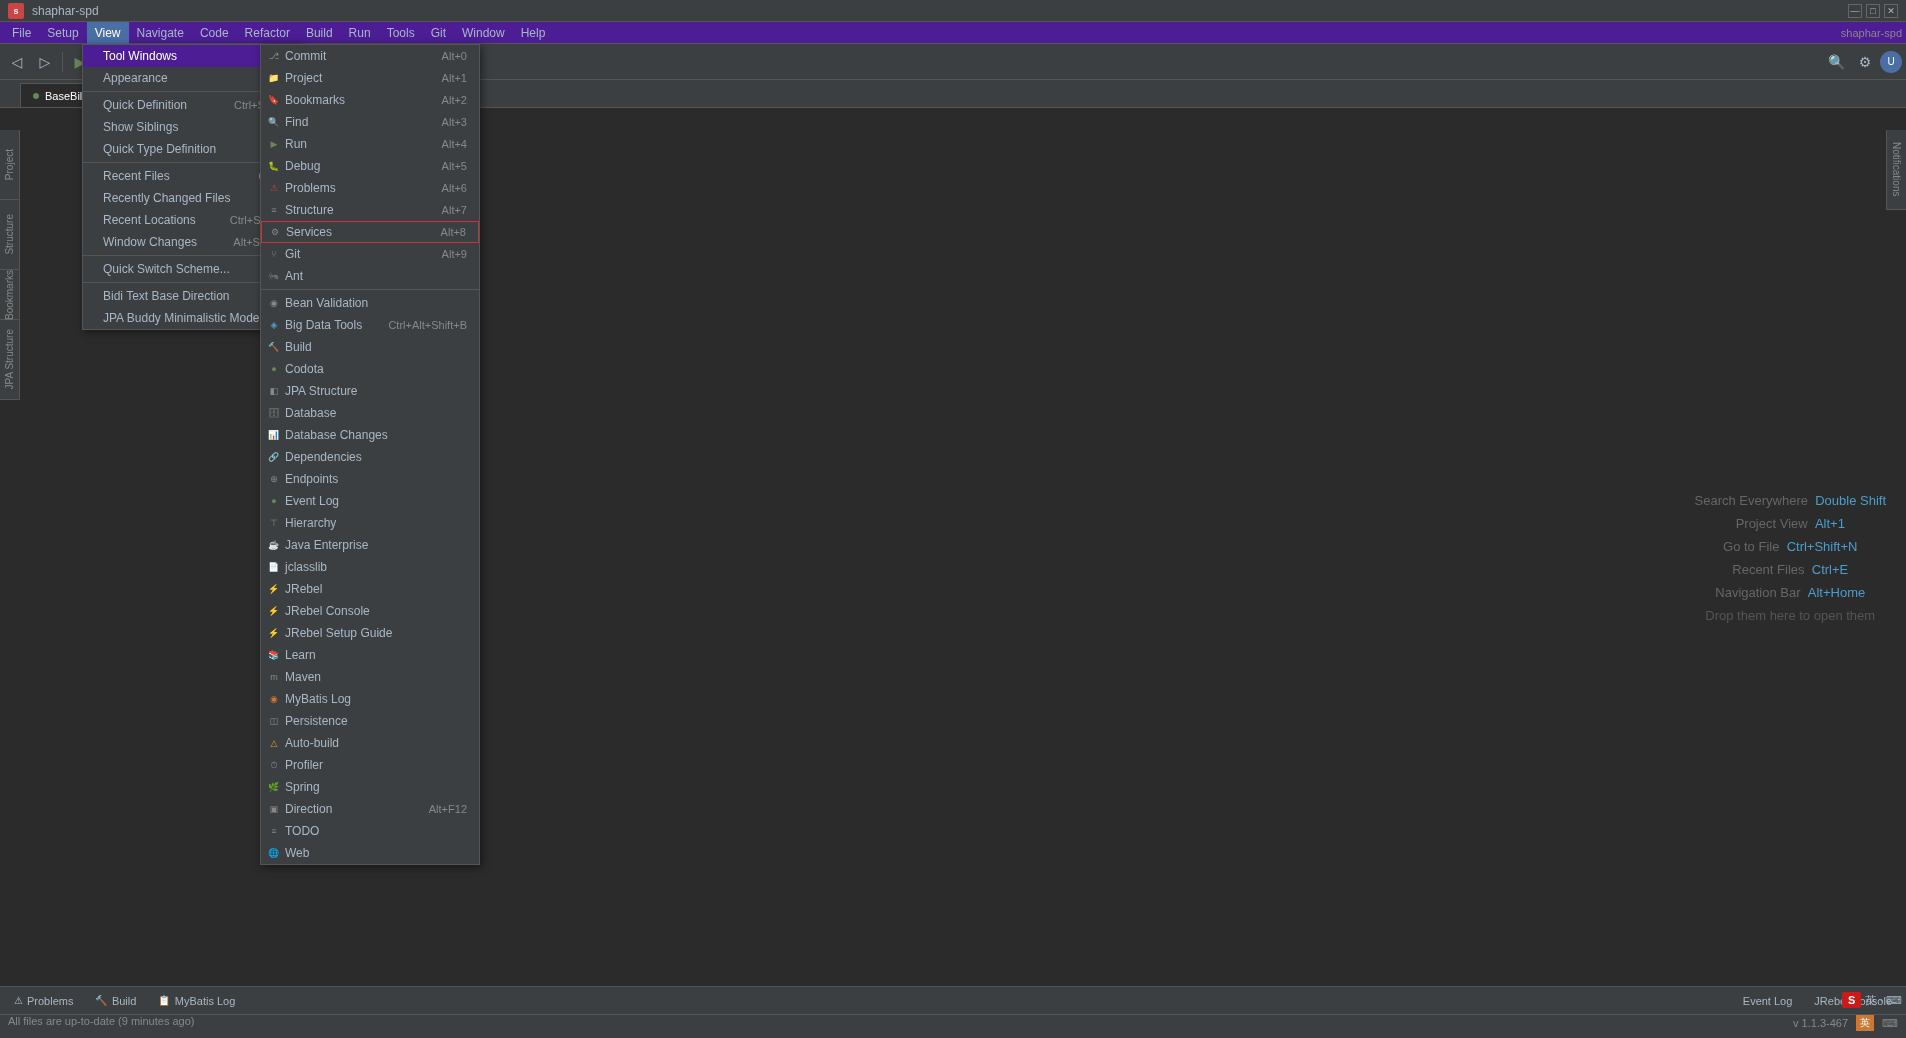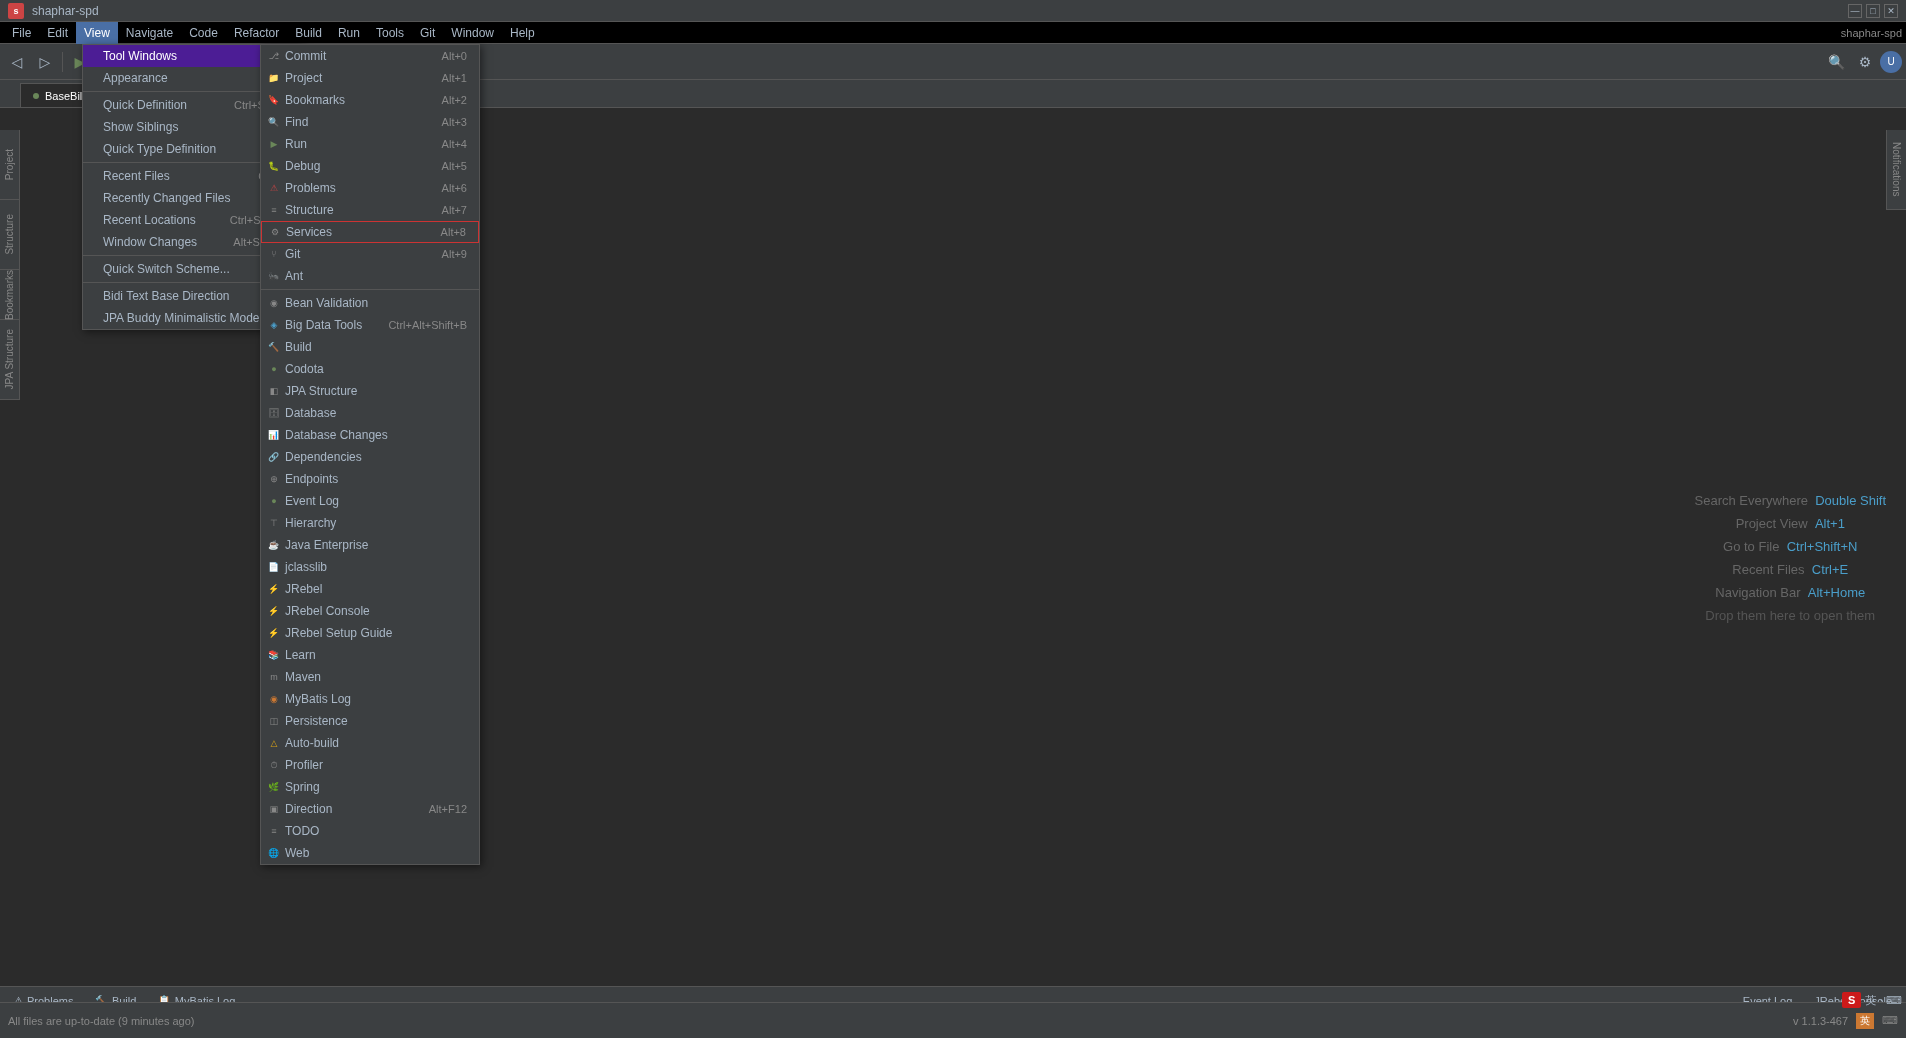--- a/index.html
+++ b/index.html
@@ -32,21 +32,21 @@
       border: 1px solid #666;
       background: #3c3f41;
       cursor: pointer;
       display: flex; align-items: center; justify-content: center;
       font-size: 9px; color: #a9b7c6;
     }
 
     
     .menu-bar {
       height: 22px;
-      background: #000000;
+      background: #4c1d95;
       display: flex;
       align-items: center;
       padding: 0 4px;
       border-bottom: 1px solid #555;
     }
     .menu-item {
       padding: 2px 8px;
       cursor: pointer;
       font-size: 12px;
       color: #a9b7c6;
@@ -144,25 +144,25 @@
     .editor-hint-line {
       margin: 8px 0;
       font-size: 13px;
     }
     .editor-hint-key {
       color: #4a9eca;
     }
 
     
     .status-bar {
-      height: 36px;
+      height: 24px;
       background: #3c3f41;
       border-top: 1px solid #555;
       display: flex;
-      align-items: center;
+      align-items: flex-start;
       justify-content: space-between;
       padding: 0 8px;
       font-size: 11px;
       color: #888;
       position: absolute;
       bottom: 0;
       left: 0;
       right: 0;
     }
 
@@ -282,21 +282,21 @@
   </div>
   <div class="title-bar-controls">
     <div class="title-bar-btn">—</div>
     <div class="title-bar-btn">□</div>
     <div class="title-bar-btn">✕</div>
   </div>
 </div>
 
 <div class="menu-bar">
   <div class="menu-item">File</div>
-  <div class="menu-item">Edit</div>
+  <div class="menu-item">Setup</div>
   <div class="menu-item view-active">View</div>
   <div class="menu-item">Navigate</div>
   <div class="menu-item">Code</div>
   <div class="menu-item">Refactor</div>
   <div class="menu-item">Build</div>
   <div class="menu-item">Run</div>
   <div class="menu-item">Tools</div>
   <div class="menu-item">Git</div>
   <div class="menu-item">Window</div>
   <div class="menu-item">Help</div>

